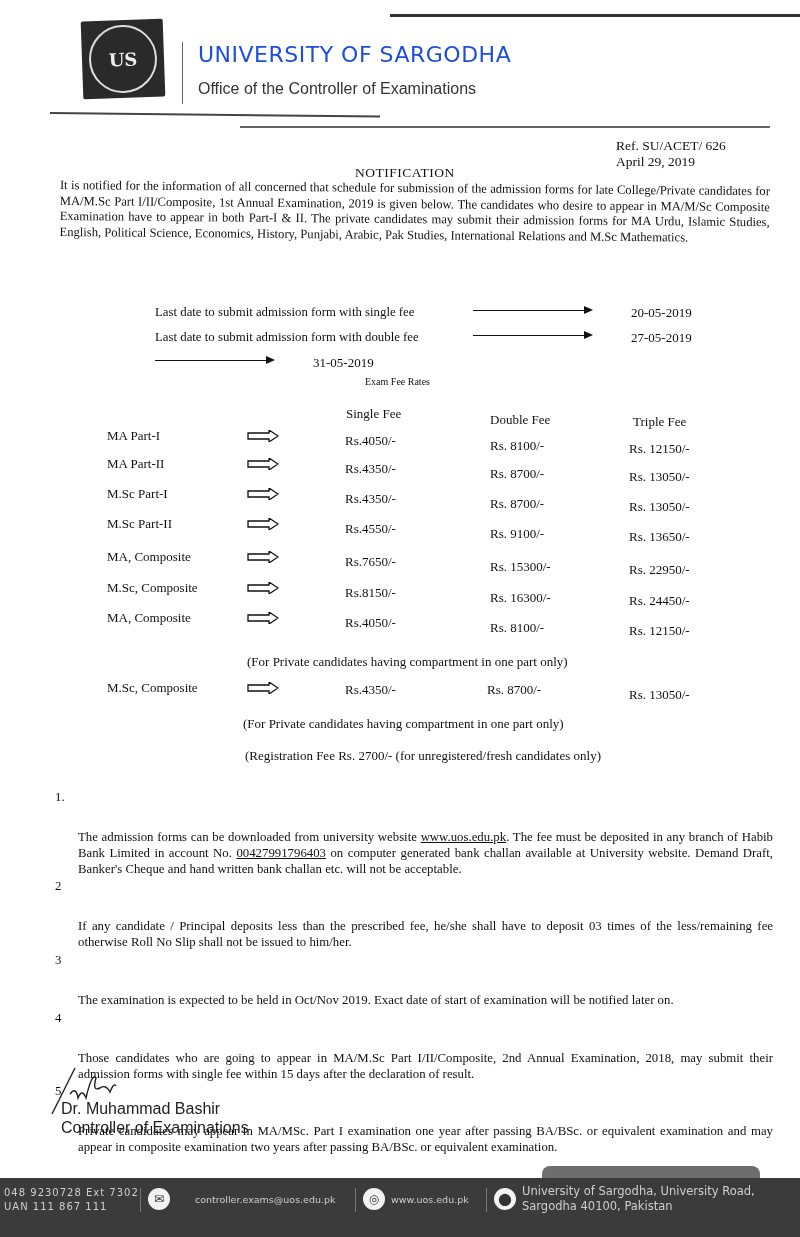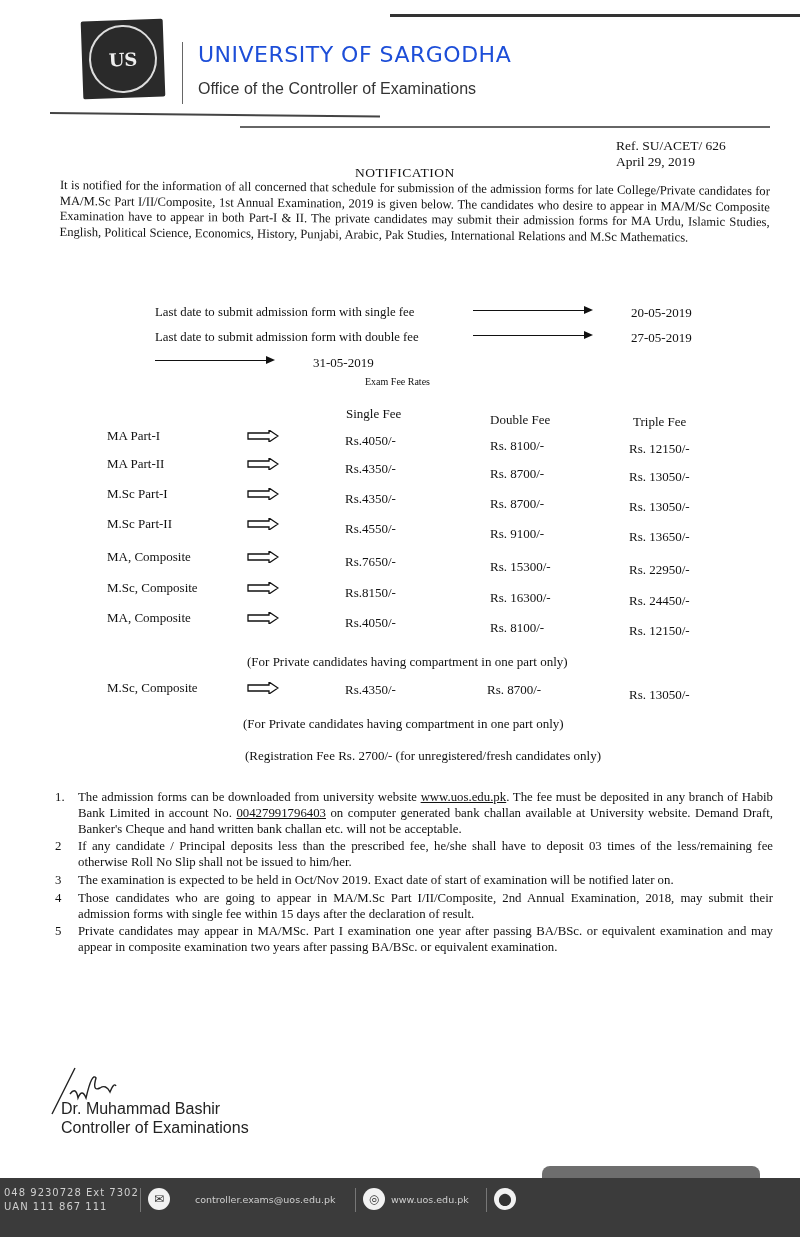--- a/index.html
+++ b/index.html
@@ -32,21 +32,21 @@
   .fee-row .prog { position:absolute; left:0; top:0; }
   .fee-row .arr { position:absolute; left:140px; top:2px; width:32px; height:12px; }
   .fee-row .single { position:absolute; left:238px; top:5px; }
   .fee-row .double { position:absolute; left:383px; top:10px; }
   .fee-row .triple { position:absolute; left:522px; top:13px; }
   .note { font-size:13px; }
   
   .list { left:55px; top:790px; width:718px; font-size:12.8px; line-height:15.8px; }
   .li { display:flex; margin-bottom:2px; }
   .li-num { width:23px; flex:none; }
-  .li-text { flex:1; text-align:justify; }
+  .li-text { flex:1; text-align:justify;margin-top:40px; }
   .u { text-decoration:underline; }
   
   .sig-scrawl { left:30px; top:1062px; width:100px; height:55px; }
   .sig-name { left:22px; top:1099px; font-family:"Liberation Sans", sans-serif; font-size:16px; line-height:19px; color:#222;margin-left:39px; }
   
   .footer-tab { left:542px; top:1166px; width:218px; height:14px; background:#6e6e6e; border-radius:8px 8px 0 0; }
   .footer { left:0; top:1178px; width:800px; height:62px; background:#3b3b3b; color:#cfcfcf; font-family:"DejaVu Sans", sans-serif; font-size:10px; }
   .f-phone { position:absolute; left:4px; top:8px; line-height:14px; letter-spacing:1px; }
   .f-sep { position:absolute; top:10px; width:1px; height:24px; background:#777; }
   .f-icon { position:absolute; top:10px; width:22px; height:22px; border-radius:50%; background:#f2f2f2; display:flex; align-items:center; justify-content:center; color:#333; font-size:12px; }
@@ -223,13 +223,17 @@
     <div>UAN 111 867 111</div>
   </div>
   <div class="f-sep" style="left:140px;"></div>
   <div class="f-icon" style="left:148px;">✉</div>
   <div class="f-text" style="left:176px;margin-left:19px;">controller.exams@uos.edu.pk</div>
   <div class="f-sep" style="left:355px;"></div>
   <div class="f-icon" style="left:363px;">◎</div>
   <div class="f-text" style="left:391px;">www.uos.edu.pk</div>
   <div class="f-sep" style="left:486px;"></div>
   <div class="f-icon" style="left:494px;">⬤</div>
+  <div class="f-addr">
+    <div>University of Sargodha, University Road,</div>
+    <div>Sargodha 40100, Pakistan</div>
+  </div>
 </div>
 
 </body></html>

